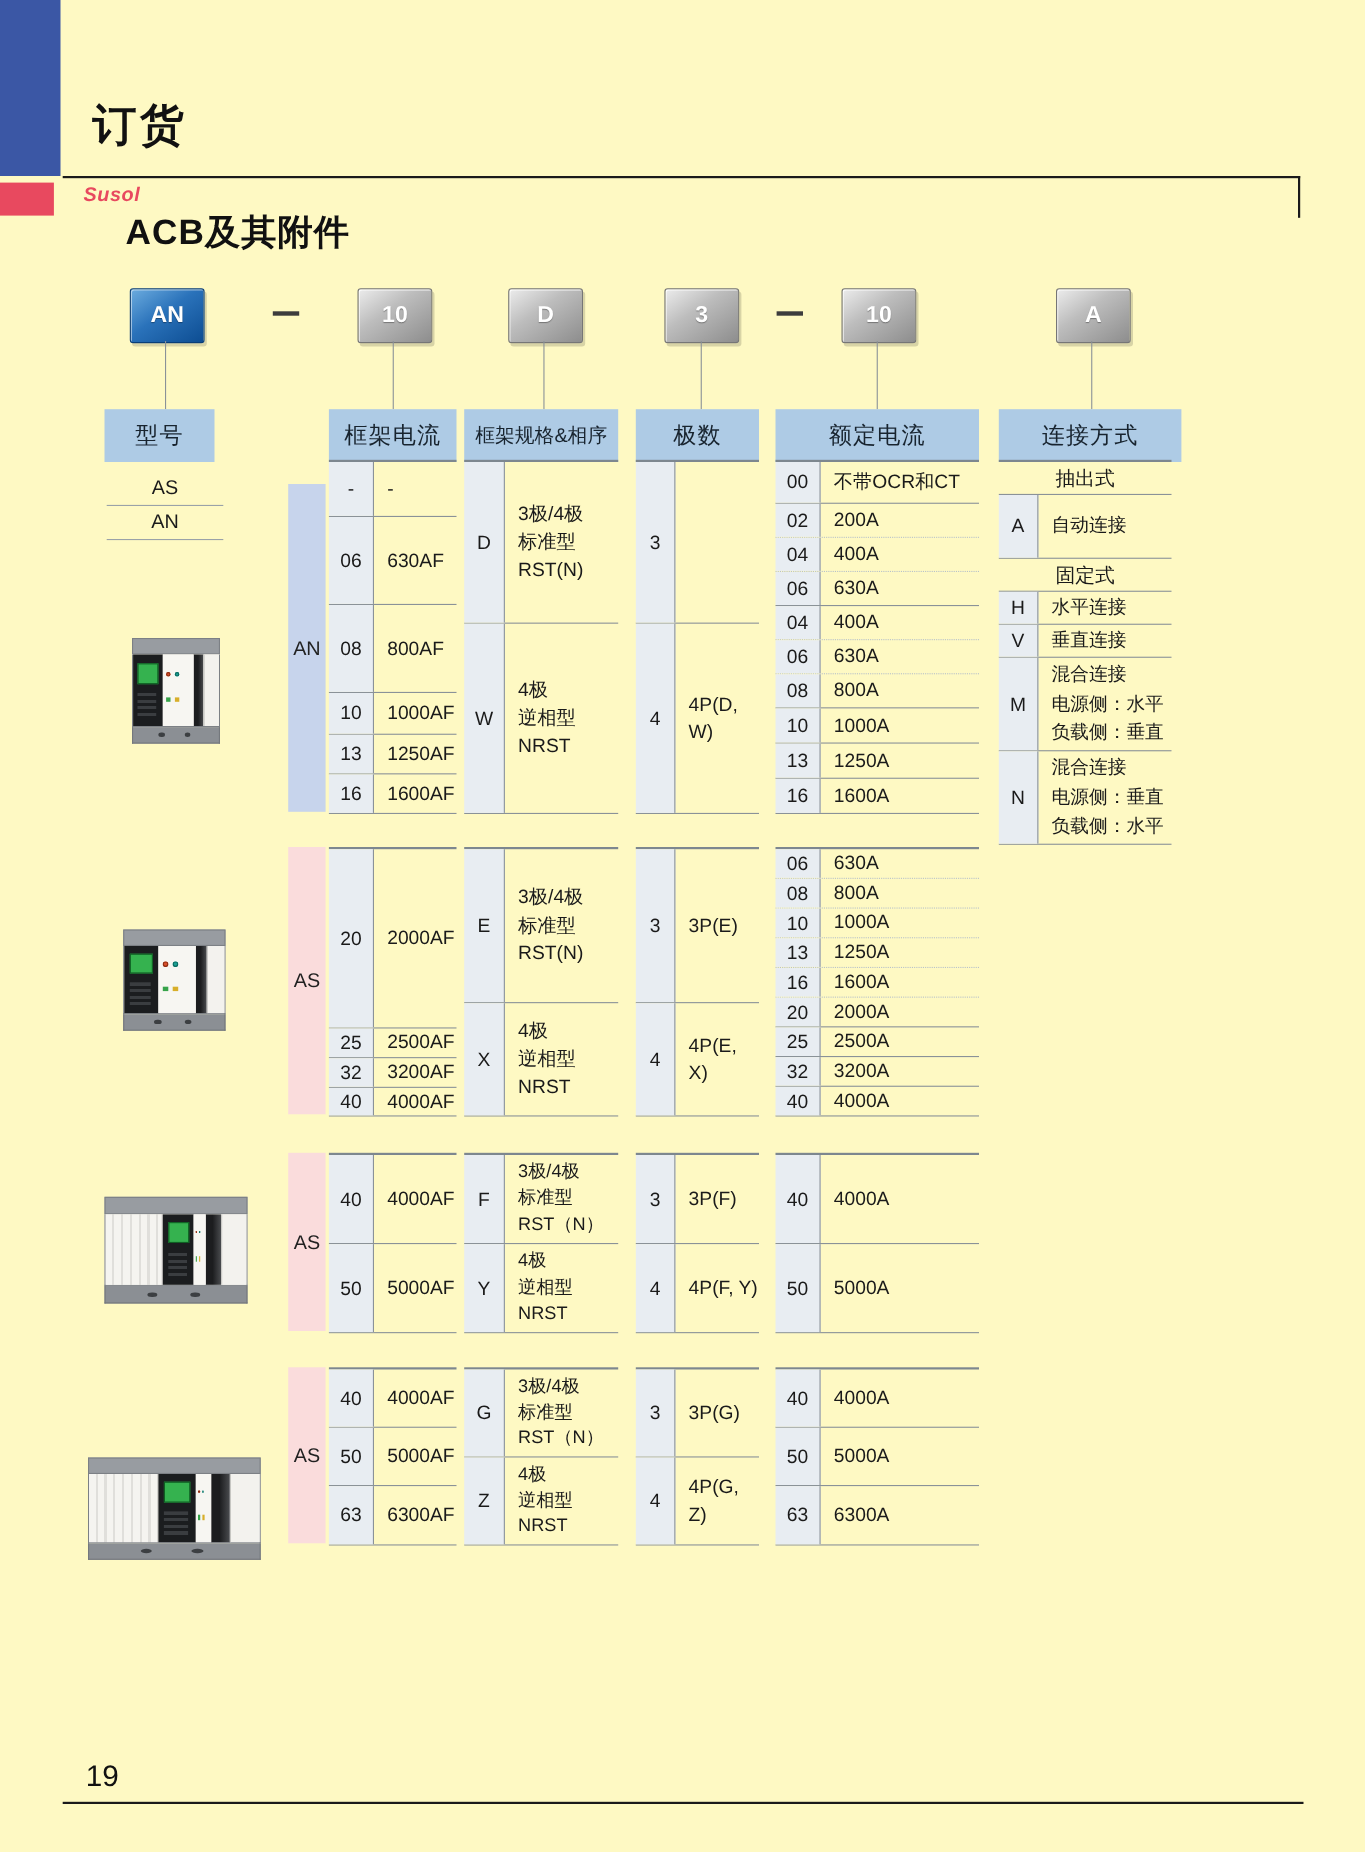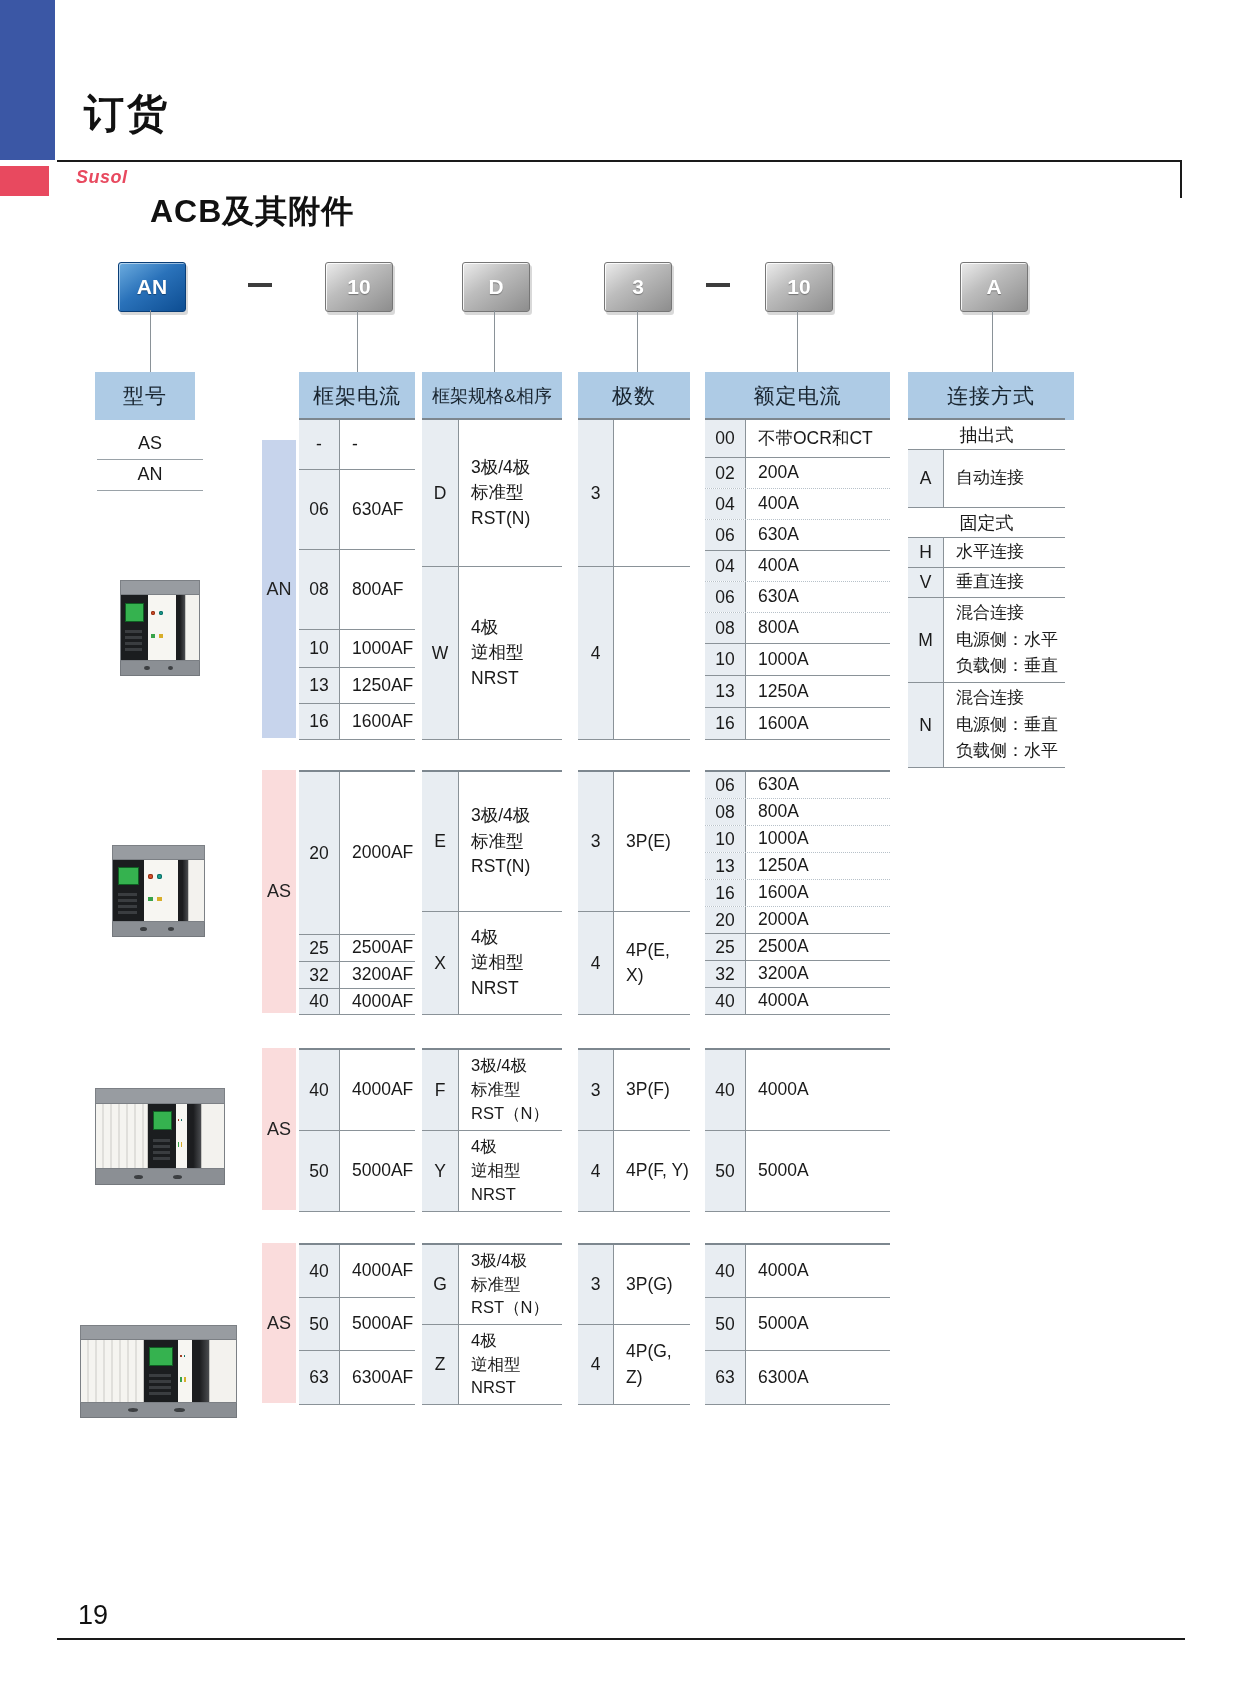--- a/index.html
+++ b/index.html
@@ -1,25 +1,25 @@
 <!DOCTYPE html>
 <html style="--brand-red: #e8495f; --corner-blue: #3b57a5; --header-blue: #aecbe5; --band-blue: #c7d4ec; --band-pink: #fadcdc; --code-cell-bg: #e8edf2;"><head>
 <meta charset="utf-8">
 <style>
   html,body{margin:0;padding:0;background:#e9e9e9;}
-  #canvas{position:relative;width:1241px;height:1684px;background:#ffffff;margin:0 auto;
+  #canvas{position:relative;width:1241px;height:1684px;background:#fef9c3;margin:0 auto;
           font-family:"Liberation Sans","DejaVu Sans",sans-serif;color:#1a1a1a;overflow:hidden;}
   
   .corner-blue{position:absolute;left:0;top:0;width:55px;height:160px;background:var(--corner-blue,#3b57a5);}
   .corner-red{position:absolute;left:0;top:166px;width:49px;height:30px;background:var(--brand-red,#e8495f);}
   .kicker{position:absolute;left:84px;top:86px;font-size:40px;font-weight:600;letter-spacing:3px;color:#111;}
   .toprule{position:absolute;left:57px;top:160px;width:1125px;height:2px;background:#1a1a1a;}
   .toprule-tick{position:absolute;left:1180px;top:160px;width:2px;height:38px;background:#1a1a1a;}
   .brand{position:absolute;left:76px;top:167px;font-size:18px;font-weight:bold;font-style:italic;color:var(--brand-red,#e8495f);letter-spacing:.5px;}
-  .title{position:absolute;left:114px;top:190px;font-size:32px;font-weight:700;letter-spacing:1px;color:#111;margin-left:36px;}
+  .title{position:absolute;left:114px;top:190px;font-size:32px;font-weight:700;letter-spacing:1px;color:#111;}
   
   .codebox{position:absolute;top:262px;width:66px;height:48px;display:flex;align-items:center;justify-content:center;
            font-weight:bold;font-size:21px;color:#fff;border-radius:3px;text-shadow:0 1px 1px rgba(0,0,0,.35);}
   .codebox.gray{background:linear-gradient(145deg,#ececec 0%,#bdbdbd 40%,#8d8d8d 100%);border:1px solid #767676;
            box-shadow:inset 1px 1px 0 rgba(255,255,255,.85),2px 3px 0 rgba(0,0,0,.15);}
   .codebox.blue{background:linear-gradient(145deg,#6cacdf 0%,#2a72ba 45%,#0d4d92 100%);border:1px solid #0a3e77;
            box-shadow:inset 1px 1px 0 rgba(255,255,255,.5),2px 3px 0 rgba(0,0,0,.15);}
   .dash{position:absolute;top:283px;width:24px;height:4px;background:#3d3d3d;}
   .vline{position:absolute;top:310px;width:1px;height:62px;background:#8a9298;}
   
@@ -240,20 +240,21 @@
 NRST</div>
       </div>
   </div>
 
   <div class="pcol" style="left:578px;top:418px;width:112px;">
     <div class="prow" style="height:147px;">
         <div class="code w35">3</div>
       </div>
     <div class="prow" style="height:173px;">
         <div class="code w35">4</div>
+        <div class="val">4P(D, W)</div>
       </div>
   </div>
 
   <div class="pcol" style="left:705px;top:418px;width:185px;">
     <div class="prow" style="height:38px;">
         <div class="code w40">00</div>
         <div class="val">不带OCR和CT</div>
       </div>
     <div class="prow dotted" style="height:31px;">
         <div class="code w40">02</div>

